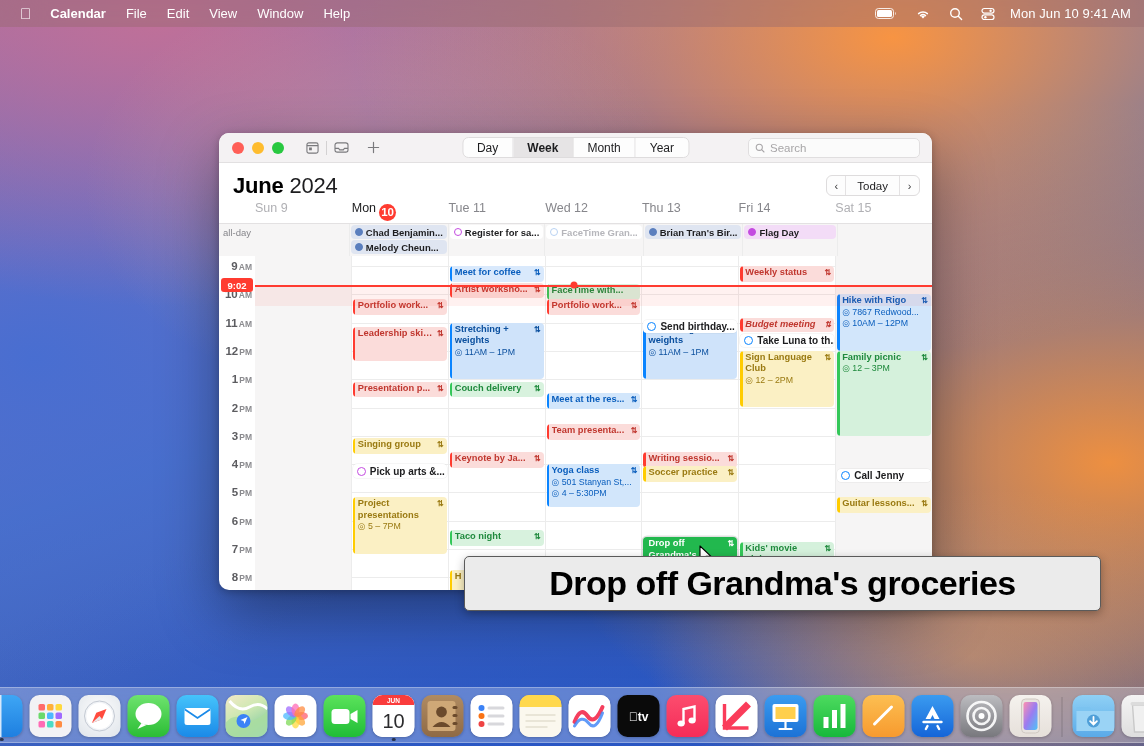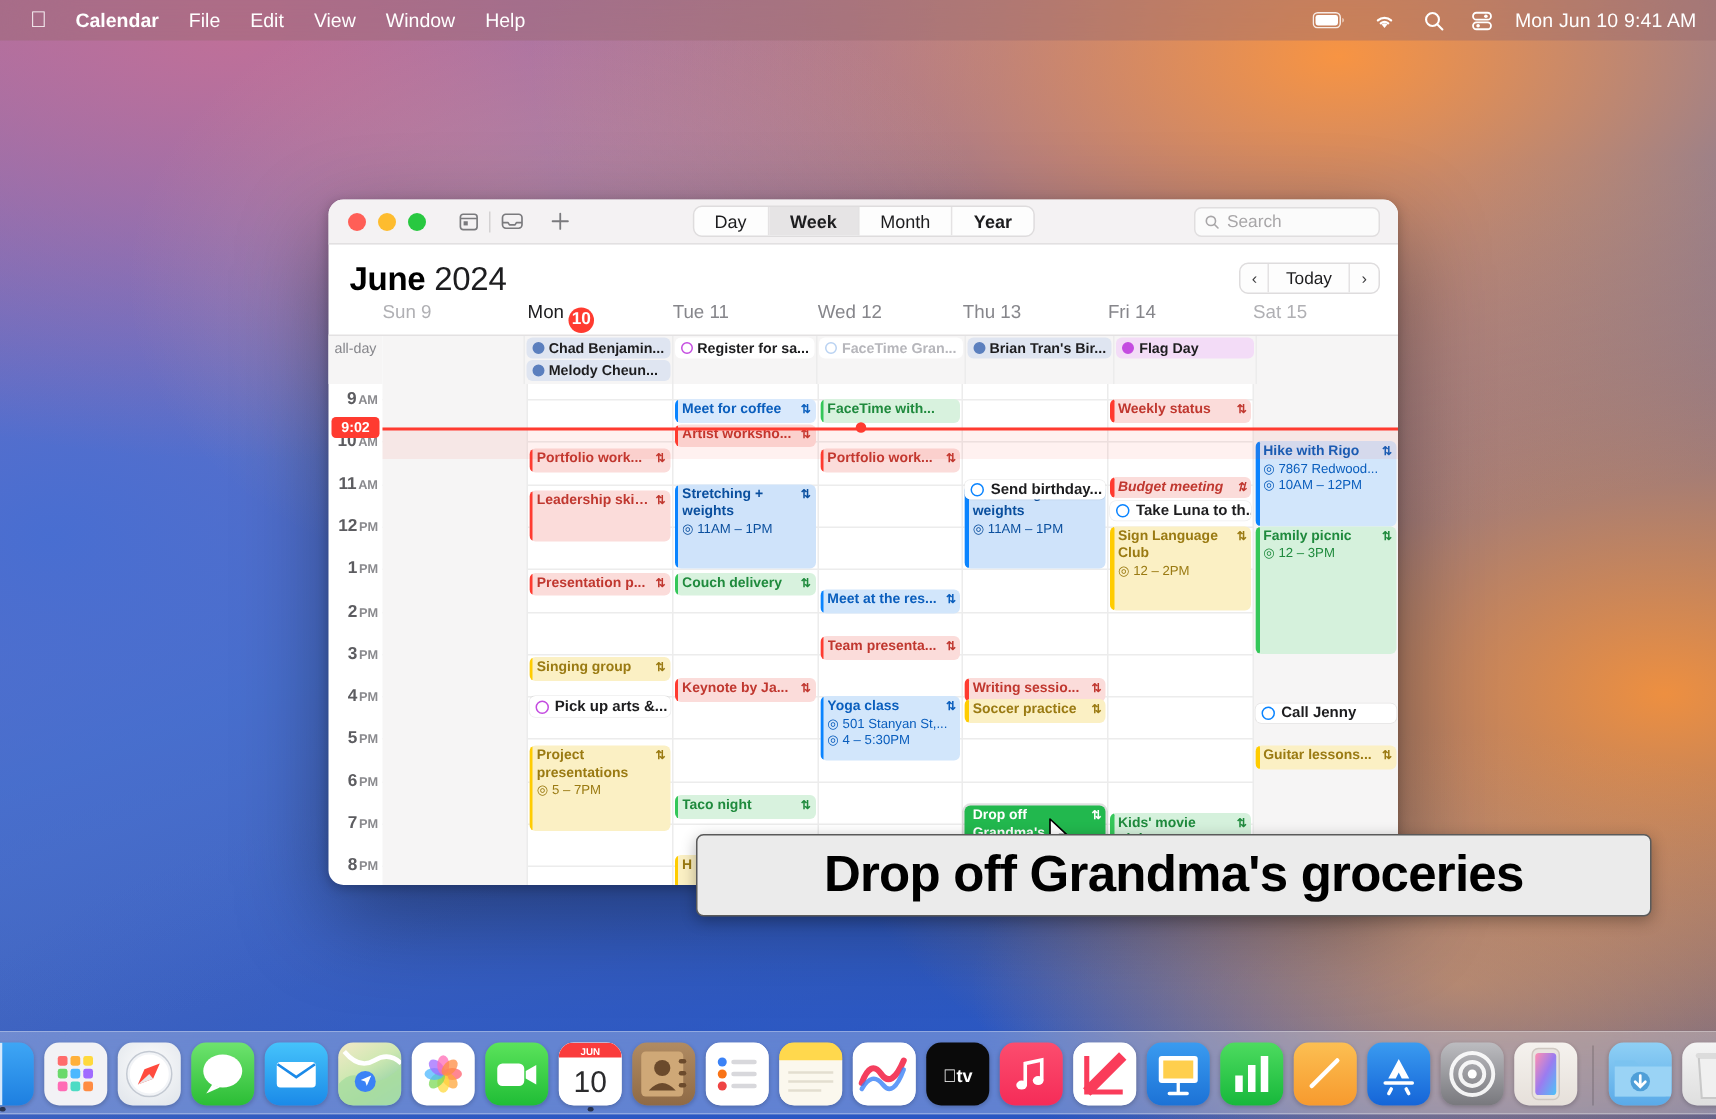--- a/index.html
+++ b/index.html
@@ -70,24 +70,24 @@
   .seg {
     position:absolute; left:50%; transform:translateX(-50%);
     display:flex; align-items:center;
     background:#fdfdfd; border:1px solid #dedcdd; border-radius:6px;
     height:21px; overflow:hidden;
   }
   .seg-item {
     font-size:12px; color:#1d1d1f; padding:0 14px; height:100%;
     display:flex; align-items:center; border-right:1px solid #e4e2e3;
   }
-  .seg-item:last-child{border-right:none;font-weight:bold;}
+  .seg-item:last-child{border-right:none;}
   .seg-item.active { background:#e6e4e5; font-weight:700; }
   .searchbox {
-    position:absolute; right:12px; width:124px; height:20px;
+    position:absolute; right:12px; width:172px; height:20px;
     background:#fbfbfb; border:1px solid #e0dedf; border-radius:5px;
     display:flex; align-items:center; padding:0 6px; gap:5px;
   }
   .searchbox .ph { font-size:11.5px; color:#a8a6a8; }
 
   
   .cal-head { padding:10px 0 4px 0; position:relative; height:38px; }
   .cal-title { font-size:22px; padding-left:14px; color:#000; letter-spacing:-.2px;}
   .cal-title b { font-weight:700; }
   .cal-title span.year { font-weight:400; color:#1d1d1f; }
@@ -466,21 +466,21 @@
               <span class="bar" style="background:#34c759"></span>
               <span class="title">Taco night</span>
               <span class="rep">⇅</span>
             </div>
             <div class="ev" style="top: 314.225px; height: 22.64px; background: rgb(251, 240, 196); color: rgb(154, 122, 18);">
               <span class="bar" style="background:#ffcc00"></span>
               <span class="title">H</span>
             </div>
           </div>
           <div class="daycol">
-            <div class="ev" style="top: 10px; height: 15.565px; background: rgb(216, 242, 222); color: rgb(31, 138, 61);">
+            <div class="ev" style="top: 28px; height: 15.565px; background: rgb(216, 242, 222); color: rgb(31, 138, 61);">
               <span class="bar" style="background:#34c759"></span>
               <span class="title">FaceTime with...</span>
             </div>
             <div class="ev" style="top: 43.0167px; height: 15.565px; background: rgb(251, 220, 218); color: rgb(192, 55, 47);">
               <span class="bar" style="background:#ff3b30"></span>
               <span class="title">Portfolio work...</span>
               <span class="rep">⇅</span>
             </div>
             <div class="ev" style="top: 137.35px; height: 15.565px; background: rgb(210, 230, 251); color: rgb(10, 94, 189);">
               <span class="bar" style="background:#0a84ff"></span>

